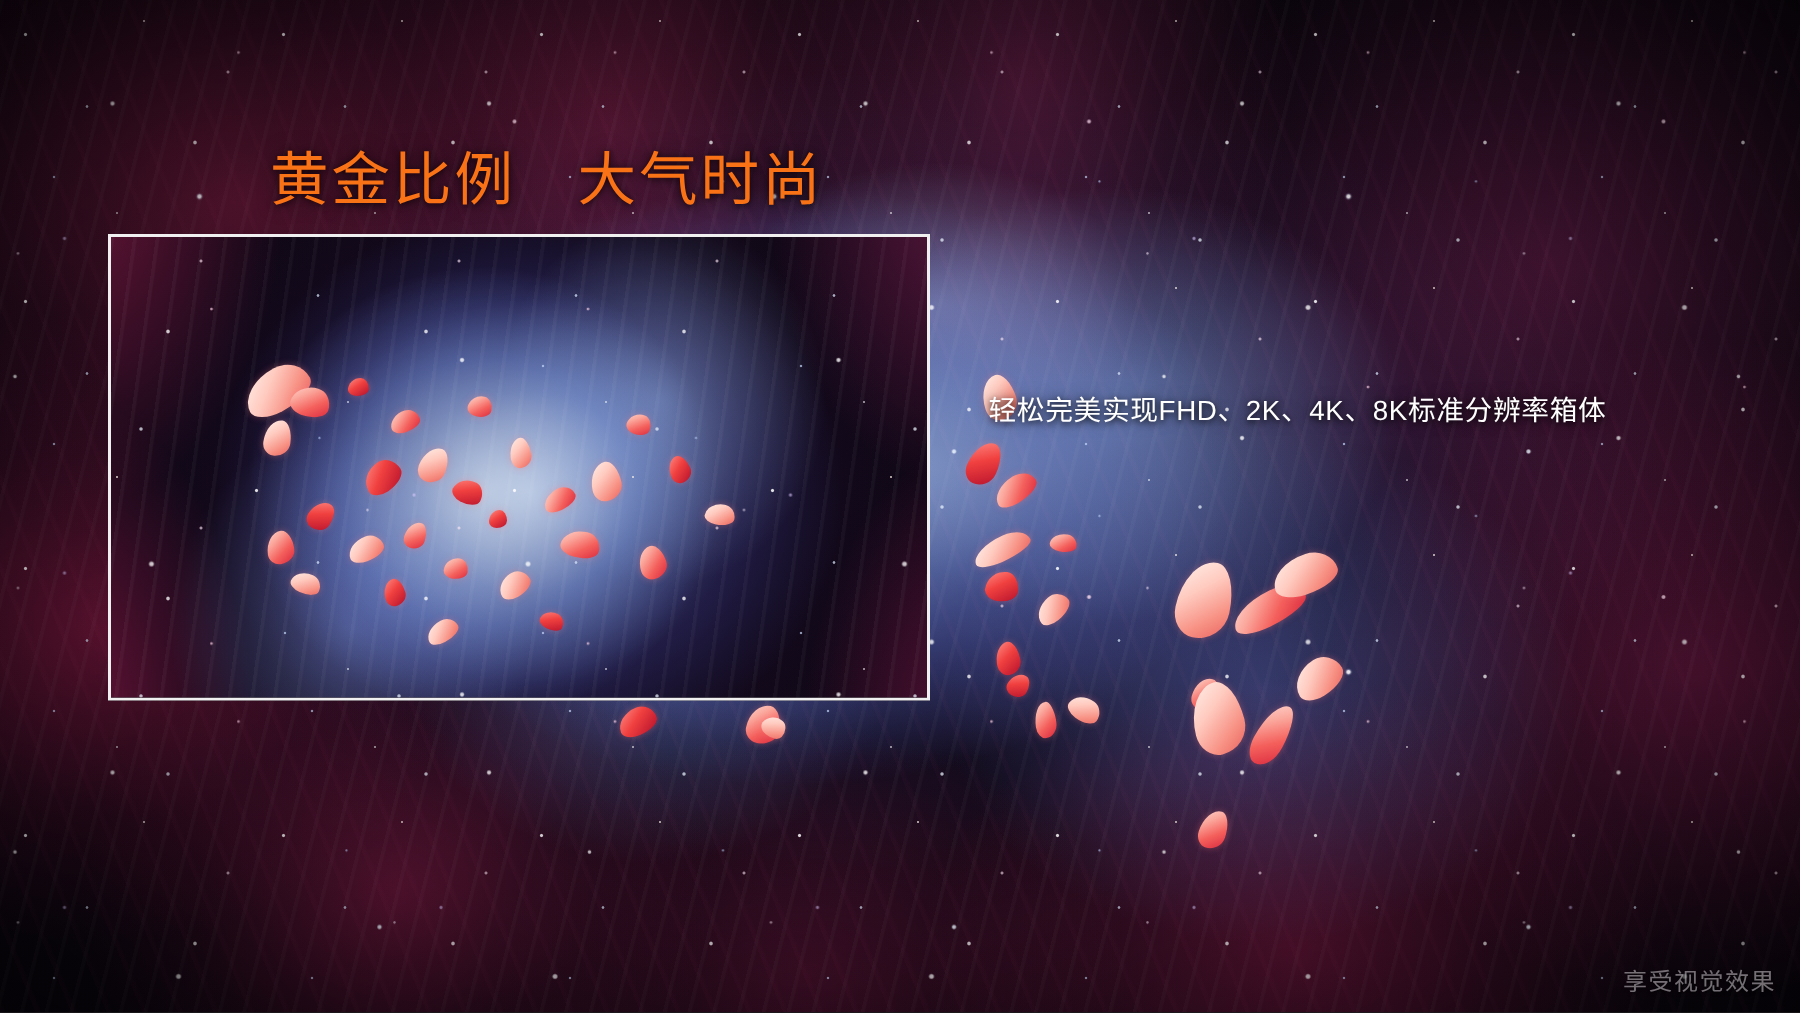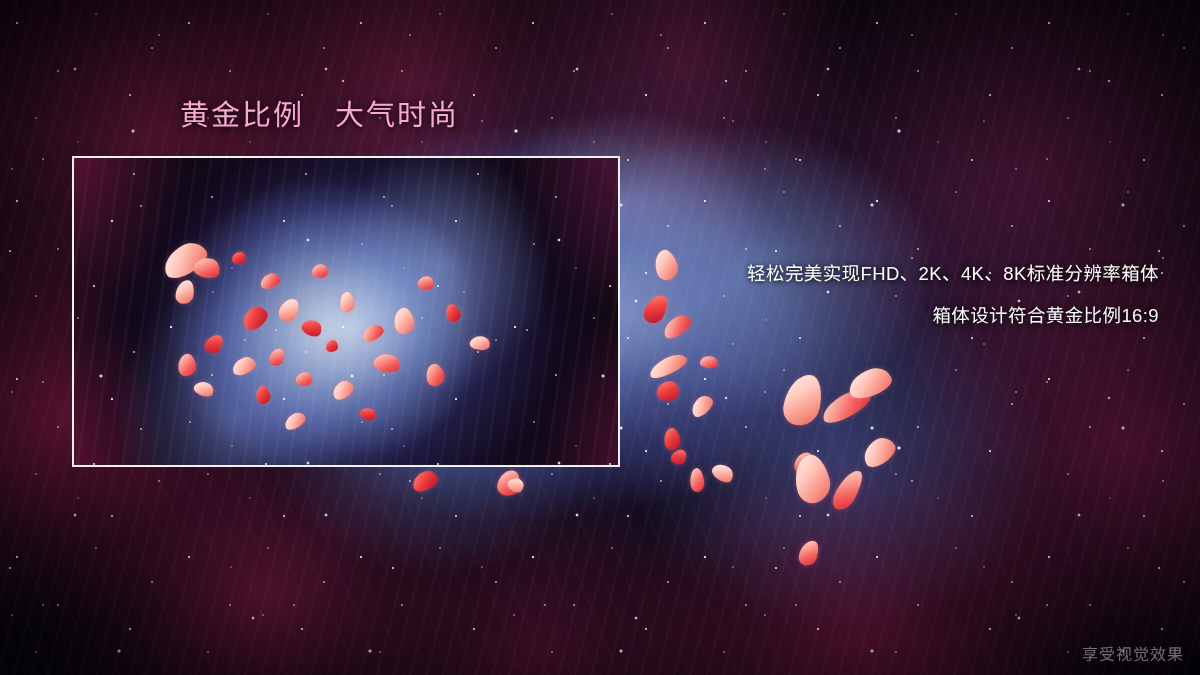--- a/index.html
+++ b/index.html
@@ -196,34 +196,33 @@
         rgba(255,255,255,0.035) 0px, rgba(255,255,255,0.035) 2px,
         rgba(0,0,0,0) 3px, rgba(0,0,0,0) 15px);
     mix-blend-mode: screen;
   }
 
   
   #headline {
     position: absolute;
     left: 180px;
     top: 100px;
-    font-size: 29px;
+    font-size: 39px;
     line-height: 1.1;
     letter-spacing: 2px;
-    color: #f9a8d4;
+    color: #f97316;
     white-space: pre;
     text-shadow: 0 1px 5px rgba(0,0,0,0.75), 0 0 14px rgba(0,0,0,0.45);
   }
 
   #body-copy {
     position: absolute;
     left: 659px;
     top: 253px;
     width: 500px;
-    text-align: right;
   }
   #body-copy .line {
     font-size: 18.5px;
     line-height: 42px;
     color: #ffffff;
     letter-spacing: 0.4px;
     white-space: nowrap;
     text-shadow: 0 1px 4px rgba(0,0,0,0.80), 0 0 10px rgba(0,0,0,0.50);
   }
 
@@ -316,18 +315,17 @@
           <div class="petal pale" style="left: 396px; top: 178px; width: 20px; height: 14px; transform: rotate(10deg);"></div>
           <div class="petal" style="left: 352px; top: 206px; width: 18px; height: 22px; transform: rotate(-18deg);"></div>
           <div class="petal deep" style="left: 286px; top: 250px; width: 16px; height: 12px; transform: rotate(26deg);"></div>
           <div class="petal pale" style="left: 210px; top: 256px; width: 22px; height: 14px; transform: rotate(-28deg);"></div>
         </div>
     </div>
   </div>
 
   <div id="body-copy">
     <div class="line">轻松完美实现FHD、2K、4K、8K标准分辨率箱体</div>
-    <div class="line">箱体设计符合黄金比例16:9</div>
   </div>
 
   <div id="watermark">享受视觉效果</div>
 
 </div>
 
 </body></html>

